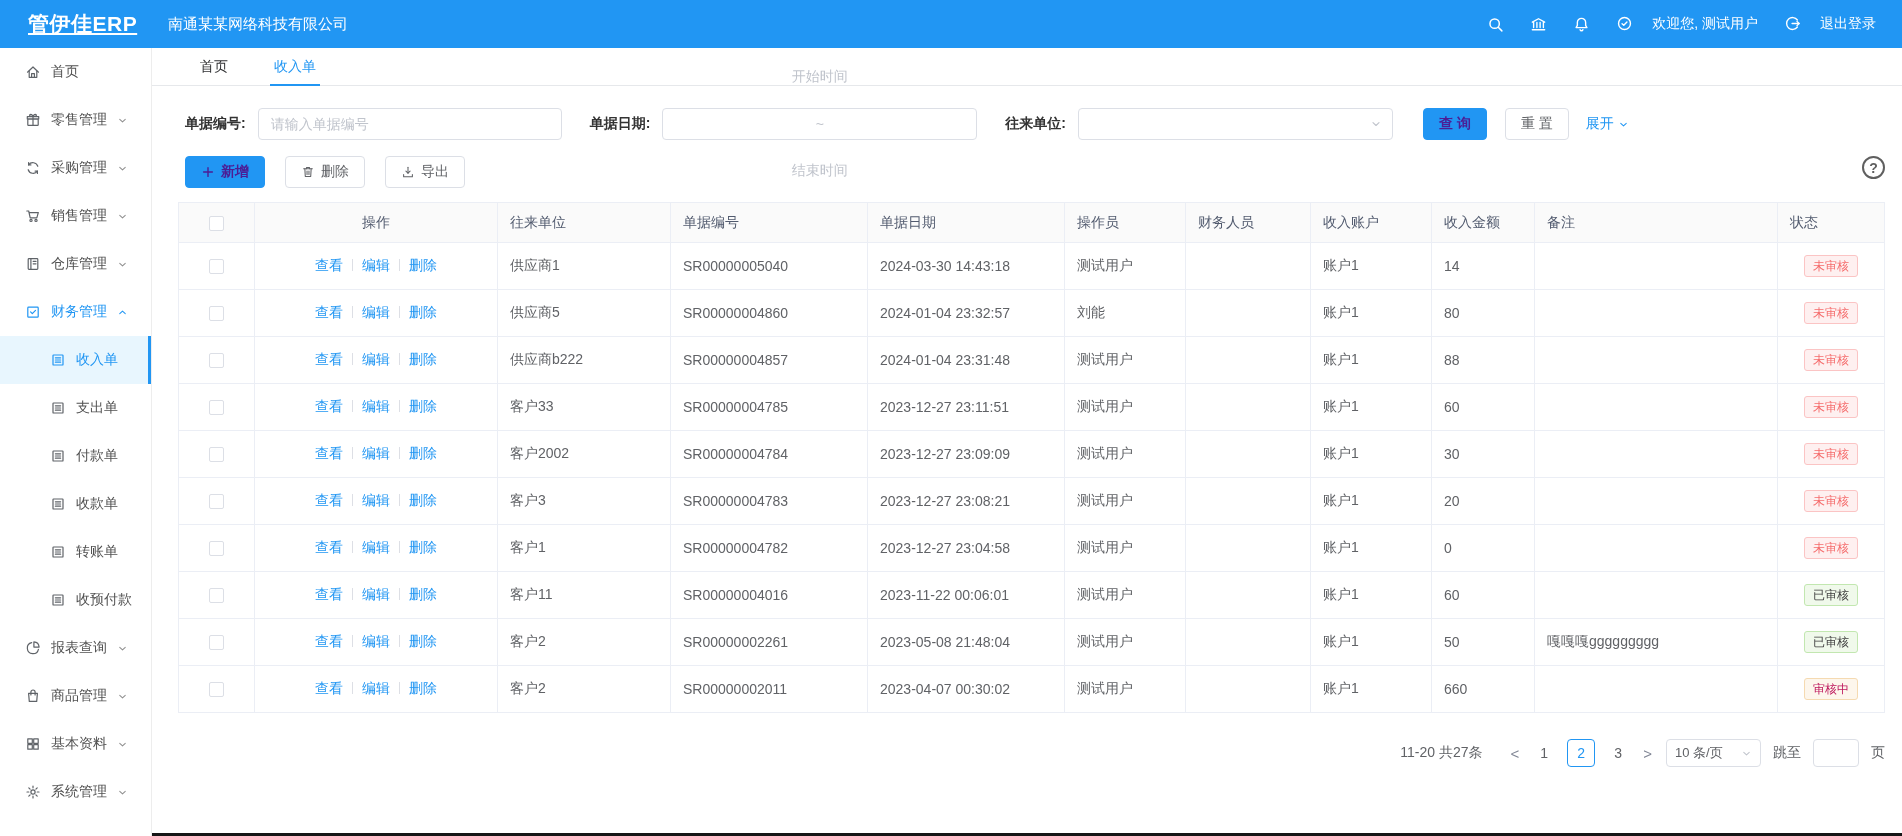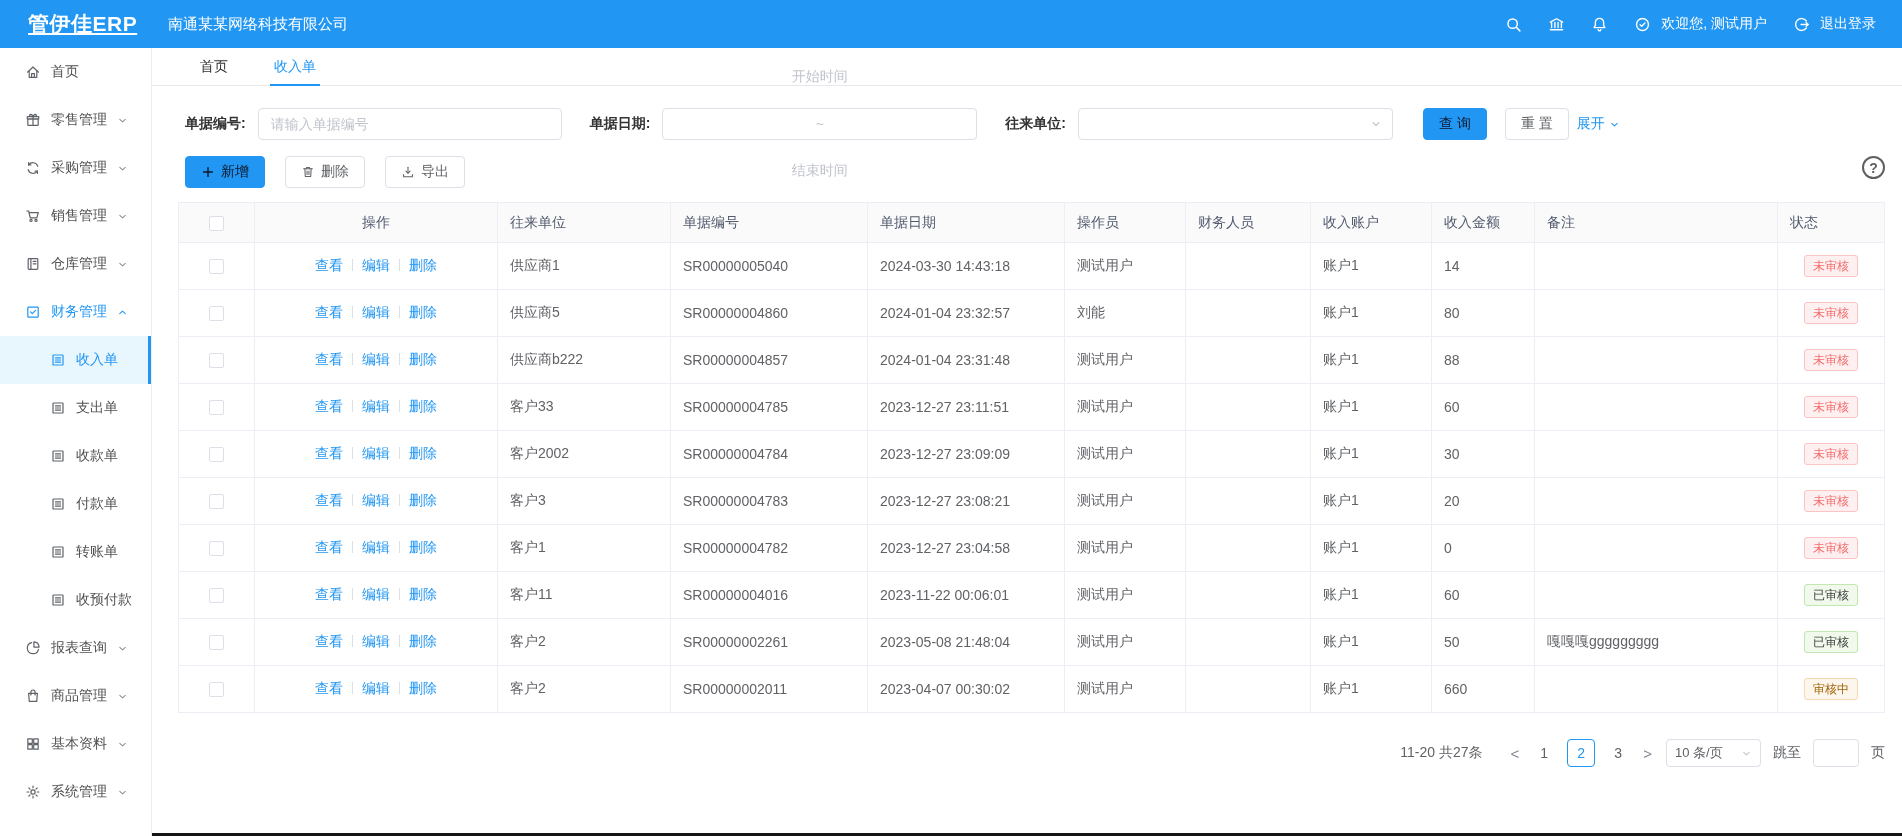--- a/index.html
+++ b/index.html
@@ -5,21 +5,21 @@
   * { box-sizing: border-box; margin: 0; padding: 0; }
   html,body { width:1902px; height:836px; overflow:hidden; background:#fff;
     font-family:"Liberation Sans","DejaVu Sans",sans-serif; color:#606266; }
   body { position:relative; }
 
   
   .topbar { height:48px; background:#2196F3; display:flex; align-items:center; color:#fff; }
   .logo { font-size:21px; font-weight:bold; padding-left:28px; width:158px; letter-spacing:.5px; white-space:nowrap;text-decoration:underline; }
   .company { font-size:15px; padding-left:10px; }
   .topbar-right { margin-left:auto; display:flex; align-items:center; padding-right:26px; gap:26px; font-size:14px; }
-  .tb-item { display:flex; align-items:flex-end; gap:10px; cursor:pointer; white-space:nowrap; }
+  .tb-item { display:flex; align-items:flex-start; gap:19px; cursor:pointer; white-space:nowrap; }
   .icn { display:inline-flex; }
   .icn svg { width:16px; height:16px; display:block; }
   .tb-item .icn svg { width:17px; height:17px; }
 
   
   .main { display:flex; height:788px; }
   .sidebar { width:152px; border-right:1px solid #EDEDED; flex:none; }
   .content { flex:1; position:relative; }
 
   
@@ -49,25 +49,25 @@
   .f-input::placeholder { color:#C0C4CC; }
   .f-gap { width:28px; flex:none; }
   .f-date { width:315px; height:32px; border:1px solid #DCDFE6; border-radius:4px; display:flex;
     align-items:center; justify-content:center; gap:30px; color:#C0C4CC; cursor:pointer;flex-direction:column; }
   .f-select { width:315px; height:32px; border:1px solid #DCDFE6; border-radius:4px; display:flex;
     align-items:center; justify-content:flex-end; padding:0 10px; color:#C0C4CC; cursor:pointer; }
   .f-select .chev svg { width:12px; height:12px; }
   .btn { height:32px; border-radius:4px; font-size:14px; display:inline-flex; align-items:center;
     justify-content:center; cursor:pointer; border:1px solid #DCDFE6; background:#fff; color:#606266;
     padding:0 15px; white-space:nowrap; font-family:inherit; gap:6px; }
-  .btn.primary { background:#2196F3; border-color:#2196F3; color:#0f172a; }
+  .btn.primary { background:#2196F3; border-color:#2196F3; color:#4c1d95;font-weight:bold; }
   .btn .icn svg { width:14px; height:14px; }
   .expand-link { color:#2196F3; display:inline-flex; align-items:center; gap:4px; cursor:pointer; }
   .expand-link .chev svg { width:11px; height:11px; }
-  .ml30 { margin-left:30px; } .ml18 { margin-left:18px; } .ml20 { margin-left:8px; }
+  .ml30 { margin-left:30px; } .ml18 { margin-left:18px; } .ml20 { margin-left:17px; }
 
   
   .actionbar { display:flex; align-items:center; margin:16px 0 0 33px; gap:20px; position:relative; }
   .help { position:absolute; right:18px; top:0; width:23px; height:23px; border-radius:50%;
     border:2px solid #5f5f5f; color:#5f5f5f; display:flex; align-items:center; justify-content:center;
     font-size:14px; font-weight:bold; cursor:pointer; }
 
   
   .table-wrap { margin:14px 18px 0 26px; }
   table { border-collapse:collapse; width:1706px; table-layout:fixed; font-size:14px;border-radius:28px; }
@@ -76,21 +76,21 @@
   td { height:47px; padding:0 12px; border:1px solid #EBEEF5; color:#606266;
     white-space:nowrap; overflow:hidden; }
   th.c, td.c { text-align:center; padding:0; }
   .lnk { color:#2196F3; cursor:pointer; }
   .sep { display:inline-block; width:1px; height:12px; background:#DDDFE5; margin:0 9px; vertical-align:-1px; }
   .cb { display:inline-block; width:15px; height:15px; border:1px solid #DCDFE6; border-radius:2px;
     background:#fff; vertical-align:middle; cursor:pointer; }
   .badge { display:inline-block; font-size:12px; padding:4px 8px; border-radius:3px; border:1px solid; line-height:1; }
   .badge.red    { color:#F56C6C; background:#FEF0F0; border-color:#FBC4C4; }
   .badge.green  { color:#404040; background:#F0F9EB; border-color:#C2E7B0; }
-  .badge.orange { color:#a16207; background:#FDF6EC; border-color:#F5DAB1; }
+  .badge.orange { color:#be185d; background:#FDF6EC; border-color:#F5DAB1; }
 
   
   .pagination { display:flex; align-items:center; justify-content:flex-end; margin:26px 18px 0 0;
     gap:12px; font-size:14px; color:#606266; }
   .pg-total { margin-right:14px; }
   .pg-arrow { color:#808695; cursor:pointer; padding:0 2px; font-size:15px; }
   .pg-num { min-width:22px; height:28px; line-height:28px; text-align:center; cursor:pointer; border-radius:4px; }
   .pg-num.active { border:1px solid #2196F3; color:#2196F3; width:28px; line-height:26px; }
   .pg-size { width:95px; height:28px; border:1px solid #DCDFE6; border-radius:4px; display:flex;
     align-items:center; justify-content:space-between; padding:0 8px; font-size:13px; cursor:pointer; }
@@ -259,30 +259,30 @@
         </span>
         <span class="side-label">支出单</span>
       </div>
       <div class="side-item child">
         <span class="icn ">
           <svg viewBox="0 0 16 16" fill="none" stroke="currentColor" stroke-width="1.2" stroke-linecap="round" stroke-linejoin="round">
             <rect x="3" y="3" width="10" height="10" rx="0.6"></rect>
             <path d="M5.4 5.8h5.2M5.4 8h5.2M5.4 10.2h5.2"></path>
           </svg>
         </span>
-        <span class="side-label">收款单</span>
+        <span class="side-label">付款单</span>
       </div>
       <div class="side-item child">
         <span class="icn ">
           <svg viewBox="0 0 16 16" fill="none" stroke="currentColor" stroke-width="1.2" stroke-linecap="round" stroke-linejoin="round">
             <rect x="3" y="3" width="10" height="10" rx="0.6"></rect>
             <path d="M5.4 5.8h5.2M5.4 8h5.2M5.4 10.2h5.2"></path>
           </svg>
         </span>
-        <span class="side-label">付款单</span>
+        <span class="side-label">收款单</span>
       </div>
       <div class="side-item child">
         <span class="icn ">
           <svg viewBox="0 0 16 16" fill="none" stroke="currentColor" stroke-width="1.2" stroke-linecap="round" stroke-linejoin="round">
             <rect x="3" y="3" width="10" height="10" rx="0.6"></rect>
             <path d="M5.4 5.8h5.2M5.4 8h5.2M5.4 10.2h5.2"></path>
           </svg>
         </span>
         <span class="side-label">转账单</span>
       </div>

